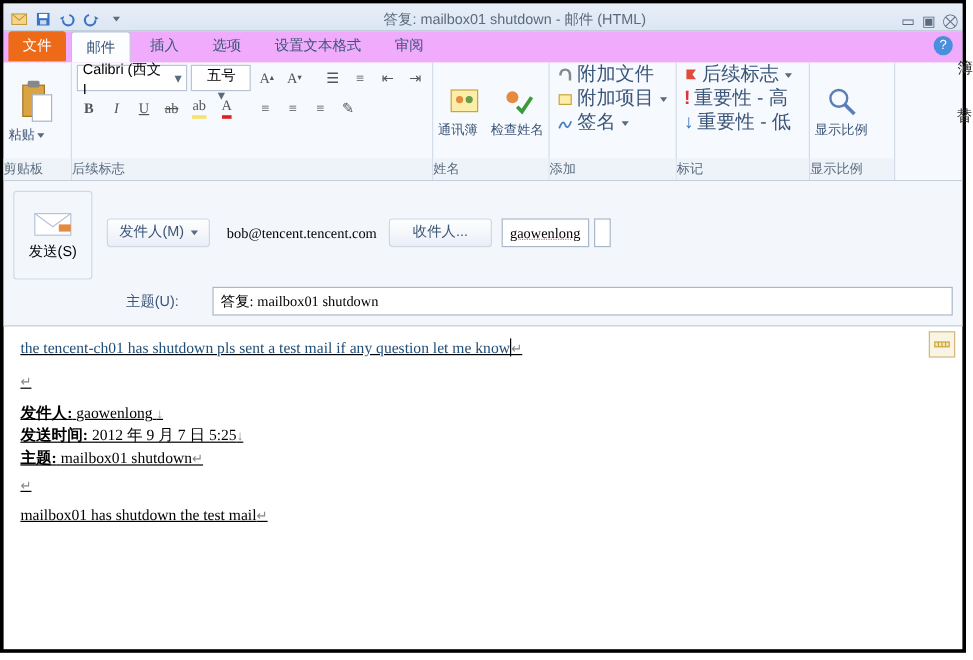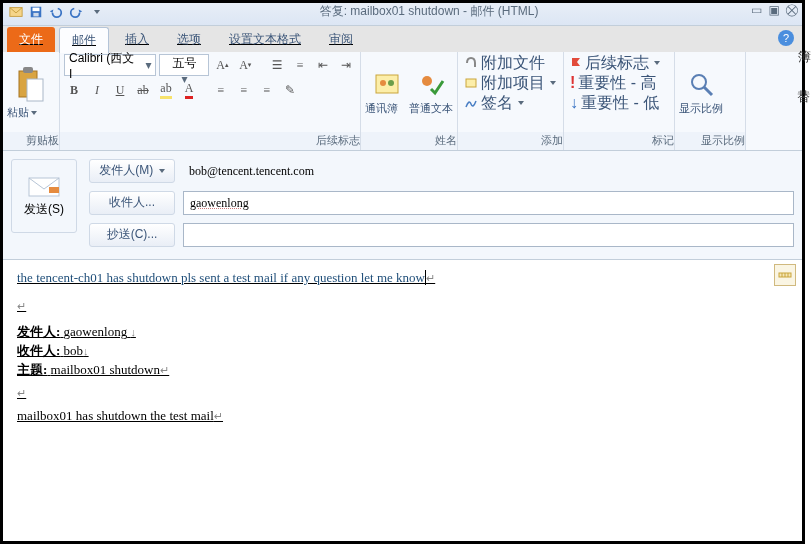--- a/index.html
+++ b/index.html
@@ -1,30 +1,30 @@
 <!DOCTYPE html>
 <html><head>
 <meta charset="utf-8">
 <style>
   body { margin:0; font-family: "Microsoft YaHei", Arial, sans-serif; font-size:12px; background:#fff; }
   .window { width:805px; height:544px; border:3px solid #000; box-sizing:border-box; background:#fff; display:flex; flex-direction:column; position:relative; }
-  .qat { height:22px; background:linear-gradient(to bottom,#e8eef7,#dce6f4); display:flex; align-items:flex-start; padding:0 4px; font-size:12px; color:#444; border-bottom:1px solid #c2ceda;}
+  .qat { height:22px; background:linear-gradient(to bottom,#e8eef7,#dce6f4); display:flex; align-items:flex-end; padding:0 4px; font-size:12px; color:#444; border-bottom:1px solid #c2ceda;}
   .qat .q { width:18px; height:18px; margin-right:2px; display:inline-flex; align-items:center; justify-content:center; }
   .qat svg{ width:14px; height:14px; }
   .qat .title { flex:1; text-align:center; color:#5a6b7d; }
   .qat .winctl { display:flex; gap:6px; color:#5a6b7d; font-family:Arial; }
-  .tabs { display:flex; align-items:flex-end; height:26px; background:#e5e5e5; padding:0 4px; gap:4px; position:relative;text-decoration:underline; }
+  .tabs { display:flex; align-items:flex-start; height:26px; background:#f0abfc; padding:0 4px; gap:4px; position:relative; }
   .tab { padding:4px 12px; color:#3b5578; font-size:12px; }
   .tab.file { background:#ec6a18; color:#fff; border-top-left-radius:3px; border-top-right-radius:3px; }
   .tab.active { background:#fcfdff; border:1px solid #b4c4d8; border-bottom:none; border-top-left-radius:3px; border-top-right-radius:3px; margin-bottom:-1px;}
   .help { position:absolute; right:8px; top:4px; width:16px; height:16px; border-radius:8px; background:#4a8ede; color:#fff; text-align:center; font-size:11px; line-height:16px;}
   .ribbon { height:98px; background:#f6f9fd; border-bottom:1px solid #c2ceda; display:flex; }
   .group { border-right:1px solid #d5dde8; display:flex; flex-direction:column; }
   .group-body { flex:1; display:flex; align-items:center; padding:2px 4px; }
-  .group-label { text-align:right; font-size:11px; color:#5a6b7d; padding:1px 0 2px 0; background:#eef3fa;}
+  .group-label { text-align:left; font-size:11px; color:#5a6b7d; padding:1px 0 2px 0; background:#eef3fa;}
   .bigbtn { width:46px; text-align:left; font-size:11px; color:#3b5578; }
   .bigbtn svg { display:block; margin:2px auto; }
   .small { font-size:16px; color:#3b5578; display:flex; align-items:center; gap:3px; line-height:18px;}
   
   .fontcombo { display:inline-flex; align-items:center; border:1px solid #b7c5d6; height:20px; background:#fff; font-size:12px; }
   .fontcombo span { padding:0 4px; }
   .fontcombo b { padding:0 4px; color:#5a6b7d; font-weight:normal;}
   .fmtbtn { display:inline-flex; width:20px; height:20px; align-items:center; justify-content:center; color:#555; font-family:"Times New Roman", serif; }
   .row { display:flex; align-items:center; gap:3px; }
   
@@ -162,21 +162,21 @@
               <circle cx="10" cy="12" r="3" fill="#e58b3f"></circle>
               <circle cx="18" cy="12" r="3" fill="#6b9e4a"></circle>
             </svg>
           <span>通讯簿</span>
         </div>
         <div class="bigbtn">
           <svg width="28" height="28" viewBox="0 0 28 28">
               <circle cx="10" cy="10" r="5" fill="#e58b3f"></circle>
               <path d="M14 18 L18 22 L26 10" stroke="#3a9a3a" stroke-width="3" fill="none"></path>
             </svg>
-          <span>普通文本</span>
+          <span>检查姓名</span>
         </div>
       </div>
       <div class="group-label">姓名</div>
     </div>
 
     <div class="group" style="width:105px;">
       <div class="group-body" style="flex-direction:column; align-items:flex-start; gap:2px; padding-left:6px;">
         <div class="small">
             <svg width="14" height="14" viewBox="0 0 14 14">
               <path d="M3 7 Q3 2 7 2 Q11 2 11 7 L11 11" stroke="#888" fill="none" stroke-width="2"></path>
@@ -239,51 +239,54 @@
   <div class="hdr">
     <div style="display:flex; gap:8px;">
       <div class="sendcol">
         <svg width="34" height="24" viewBox="0 0 34 24">
             <rect x="2" y="3" width="30" height="18" fill="#fff" stroke="#b7c5d6"></rect>
             <path d="M2 3 L17 14 L32 3" fill="none" stroke="#b7c5d6"></path>
             <rect x="22" y="12" width="10" height="6" fill="#e58b3f"></rect>
           </svg>
         <span>发送(S)</span>
       </div>
-      <div style="flex:1; display:flex; flex-direction:column; gap:4px;">
+      <div style="flex:1; display:flex; flex-direction:row; gap:4px;">
         <div class="hdr-row">
           <div class="mbtn"><span>发件人(M)</span> <span class="tri"></span></div>
           <div class="longfield" style="border:none; background:transparent;">bob@tencent.tencent.com</div>
         </div>
         <div class="hdr-row">
           <div class="mbtn">收件人...</div>
           <div class="longfield"><span class="to-underline">gaowenlong</span></div>
         </div>
         <div class="hdr-row">
-          <div class="mbtn">抄送(C)...</div>
           <div class="longfield"></div>
         </div>
       </div>
+    </div>
+    <div class="subjrow" style="margin-top:6px; margin-left:74px;">
+      <span class="lbl">主题(U):</span>
+      <div class="longfield">答复: mailbox01 shutdown</div>
     </div>
   </div>
 
   <div class="mailbody">
     <div class="ruler">
         <svg width="14" height="14" viewBox="0 0 14 14">
           <rect x="1" y="5" width="12" height="4" fill="#f5e6b5" stroke="#c9a53d"></rect>
           <line x1="4" y1="5" x2="4" y2="9" stroke="#c9a53d"></line>
           <line x1="7" y1="5" x2="7" y2="9" stroke="#c9a53d"></line>
           <line x1="10" y1="5" x2="10" y2="9" stroke="#c9a53d"></line>
         </svg>
       </div>
     <div class="reply"><span>the tencent-ch01 has shutdown    pls sent a test mail     if any question let me know</span><span style="border-left:1px solid #000;">​</span><span class="para">↵</span></div>
     <div class="para" style="margin-bottom:10px;">↵</div>
     <div class="orig">
       <div><b>发件人:</b> <span>gaowenlong</span> <span class="para">↓</span></div>
-      <div><b>收件人:</b> <span>bob</span><span class="para">↓</span></div>
+      <div><b>发送时间:</b> <span>2012 年 9 月 7 日 5:25</span><span class="para">↓</span></div>
       <div><b>主题:</b> <span>mailbox01 shutdown</span><span class="para">↵</span></div>
       <div class="para" style="margin:6px 0;">↵</div>
       <div><span>mailbox01 has shutdown   the test mail</span><span class="para">↵</span></div>
     </div>
   </div>
 </div>
 
 <div style="position:absolute; left:798px; top:48px; font-size:13px; color:#333;">簿</div>
 <div style="position:absolute; left:797px; top:88px; font-size:13px; color:#333;">替</div>
 

